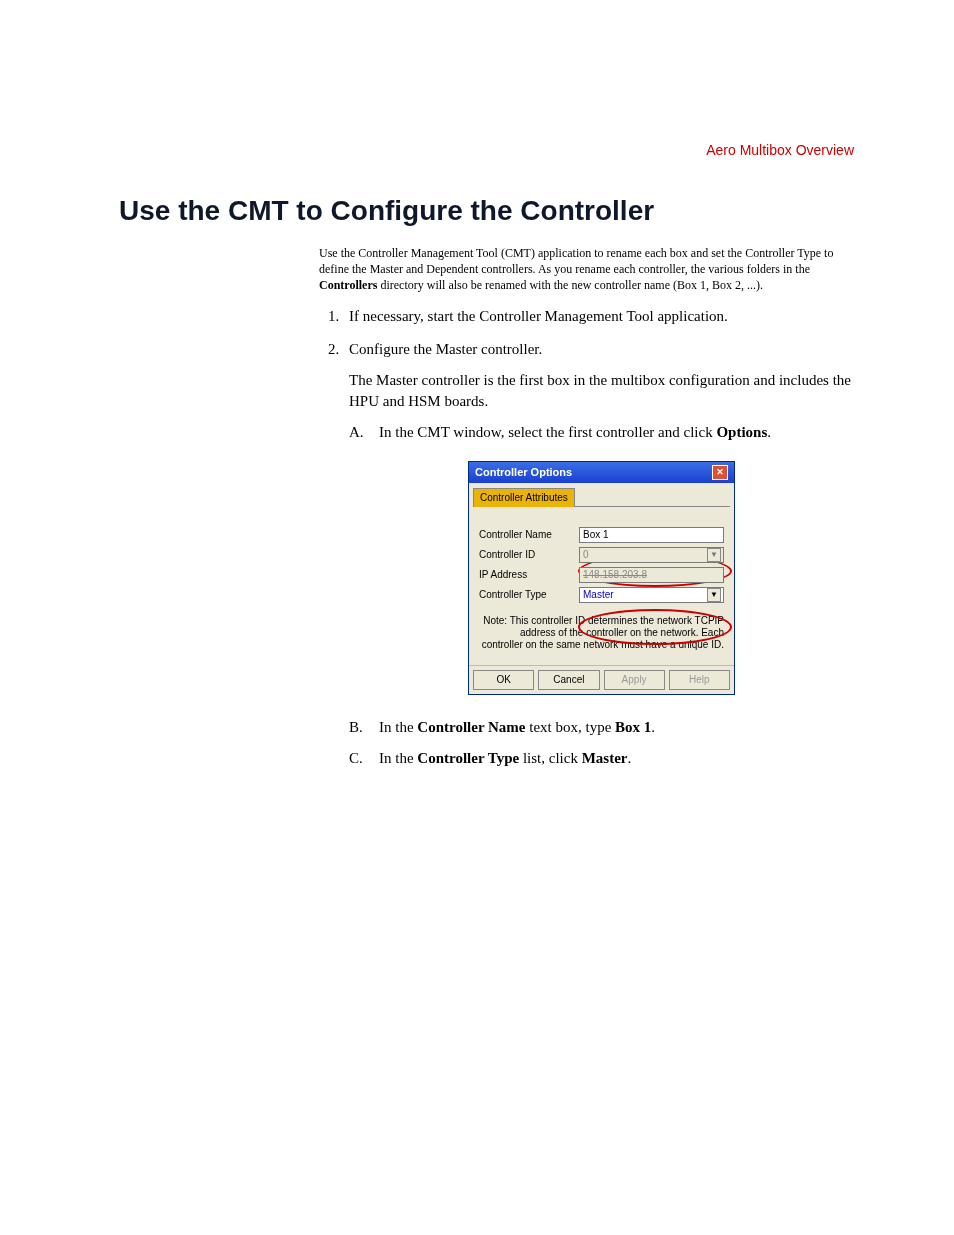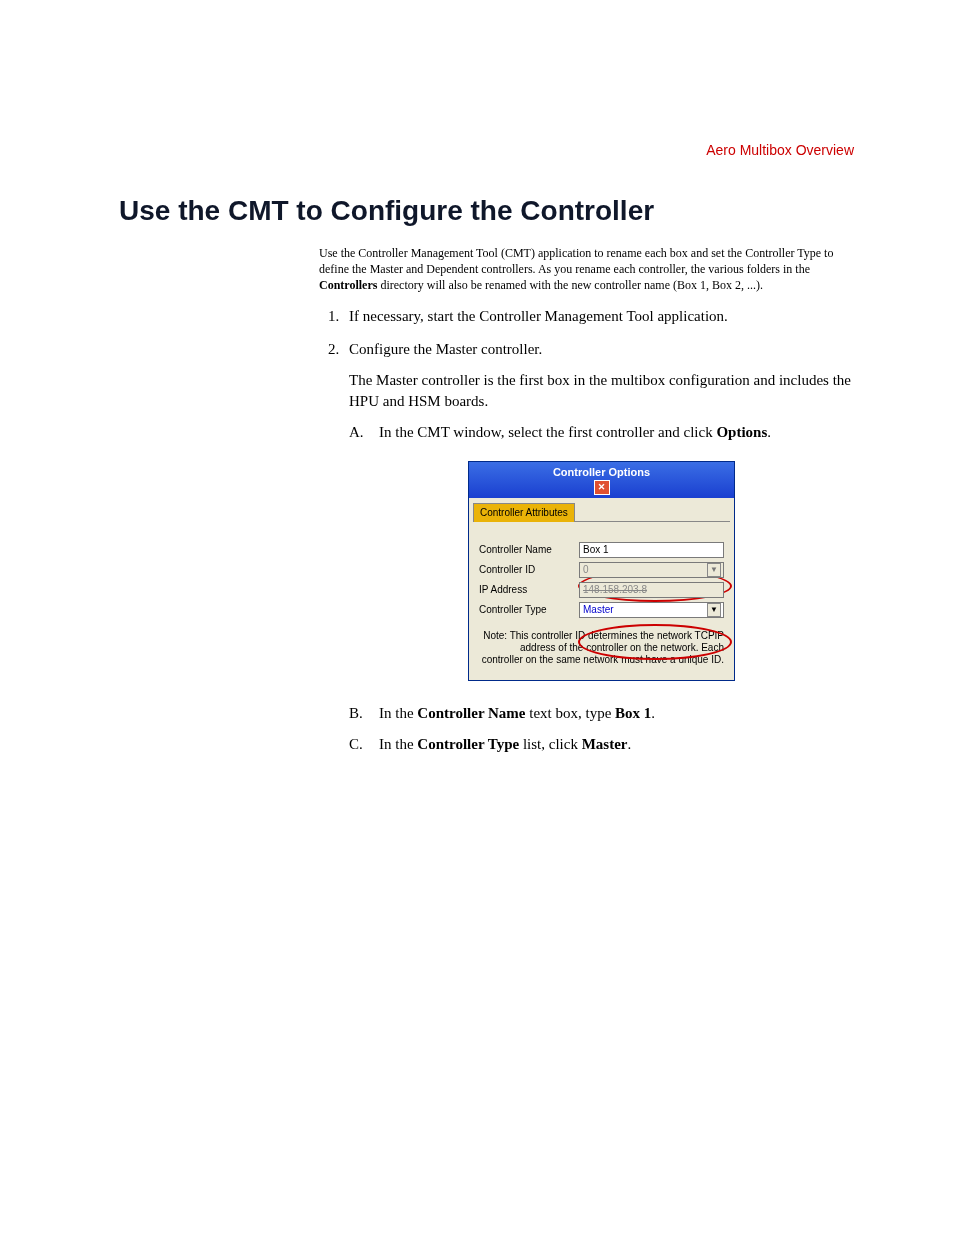--- a/index.html
+++ b/index.html
@@ -85,21 +85,20 @@
   }
   .dialog-title {
     background: linear-gradient(#3a6ee5, #1a3fd0);
     color: #fff;
     font-weight: bold;
     font-size: 11px;
     padding: 3px 6px;
     display: flex;
     justify-content: space-between;
     align-items: center;
-    flex-direction: column;
   }
   .close-x {
     background: #e05030;
     border: 1px solid #fff;
     width: 14px;
     height: 13px;
     display: flex;
     align-items: center;
     justify-content: center;
     color: #fff;
@@ -281,20 +280,26 @@
                 <div class="field-row">
                   <div class="field-label">Controller Type</div>
                   <div class="field-input select">
                       <span class="blue-text">Master</span>
                     </div>
                 </div>
               </div>
 
               <div class="note-text">Note: This controller ID determines the network TCPIP address of the controller on the network. Each controller on the same network must have a unique ID.</div>
             </div>
+            <div class="dialog-buttons">
+              <div class="dbtn">OK</div>
+              <div class="dbtn">Cancel</div>
+              <div class="dbtn disabled">Apply</div>
+              <div class="dbtn disabled">Help</div>
+            </div>
           </div>
         </div>
 
         <div class="lettered">
           <div class="letter">B.</div>
           <div class="content">
             <span>In the </span><span class="bold">Controller Name</span><span> text box, type </span><span class="bold">Box 1</span><span>.</span>
           </div>
         </div>
 

